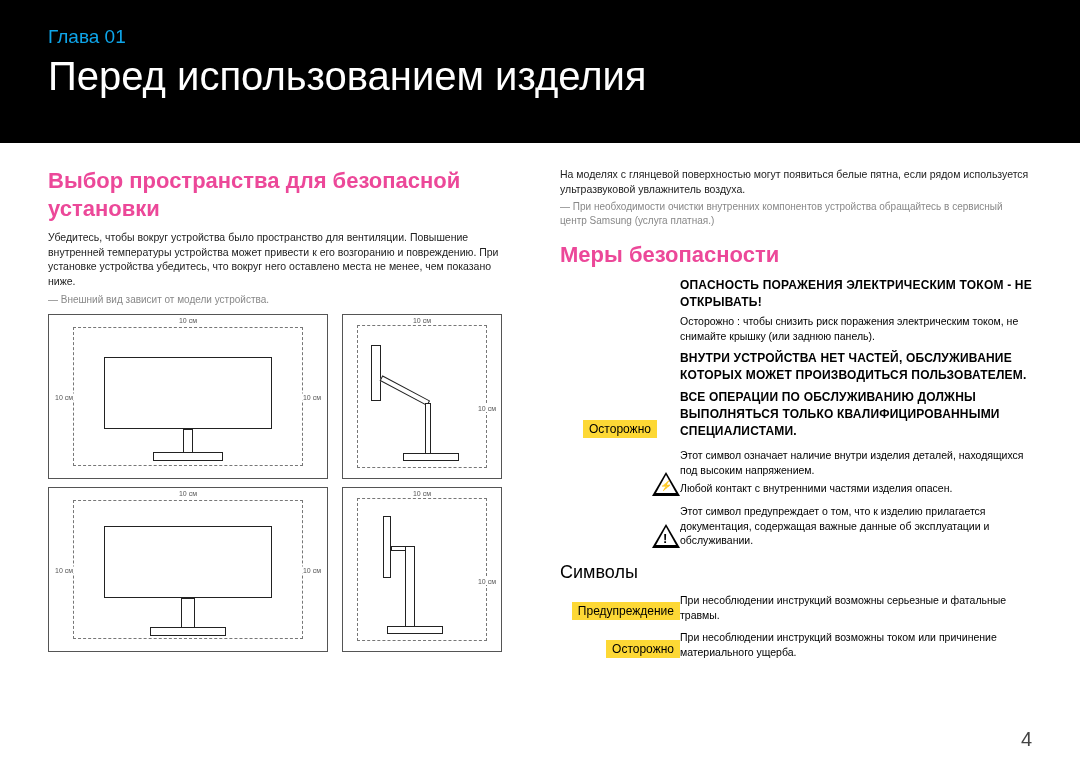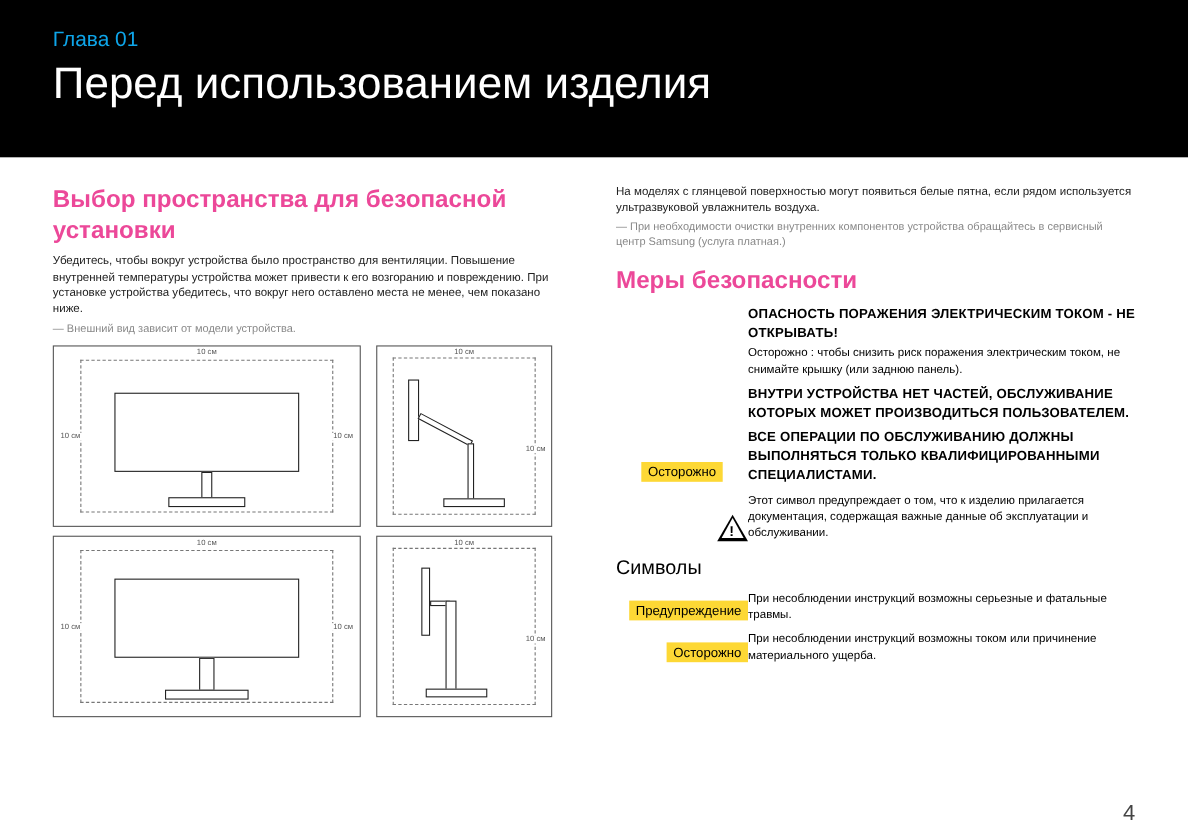--- a/index.html
+++ b/index.html
@@ -243,20 +243,29 @@
         <span class="caution-box">Осторожно</span>
       </div>
       <div class="safety-text">
         <div class="strong">ОПАСНОСТЬ ПОРАЖЕНИЯ ЭЛЕКТРИЧЕСКИМ ТОКОМ - НЕ ОТКРЫВАТЬ!</div>
         <div style="margin-top:4px;">Осторожно : чтобы снизить риск поражения электрическим током, не снимайте крышку (или заднюю панель).</div>
         <div class="strong" style="margin-top:6px;">ВНУТРИ УСТРОЙСТВА НЕТ ЧАСТЕЙ, ОБСЛУЖИВАНИЕ КОТОРЫХ МОЖЕТ ПРОИЗВОДИТЬСЯ ПОЛЬЗОВАТЕЛЕМ.</div>
         <div class="strong" style="margin-top:6px;">ВСЕ ОПЕРАЦИИ ПО ОБСЛУЖИВАНИЮ ДОЛЖНЫ ВЫПОЛНЯТЬСЯ ТОЛЬКО КВАЛИФИЦИРОВАННЫМИ СПЕЦИАЛИСТАМИ.</div>
       </div>
     </div>
 
+    <div class="safety-row">
+      <div class="safety-icon" style="flex:0 0 120px; justify-content:flex-end;">
+        <div class="tri tri-bolt"></div>
+      </div>
+      <div class="safety-text">
+        <div>Этот символ означает наличие внутри изделия деталей, находящихся под высоким напряжением.</div>
+        <div style="margin-top:4px;">Любой контакт с внутренними частями изделия опасен.</div>
+      </div>
+    </div>
 
     <div class="safety-row">
       <div class="safety-icon" style="flex:0 0 120px; justify-content:flex-end;">
         <div class="tri tri-excl"></div>
       </div>
       <div class="safety-text">Этот символ предупреждает о том, что к изделию прилагается документация, содержащая важные данные об эксплуатации и обслуживании.</div>
     </div>
 
     <div class="h3-black">Символы</div>
 

